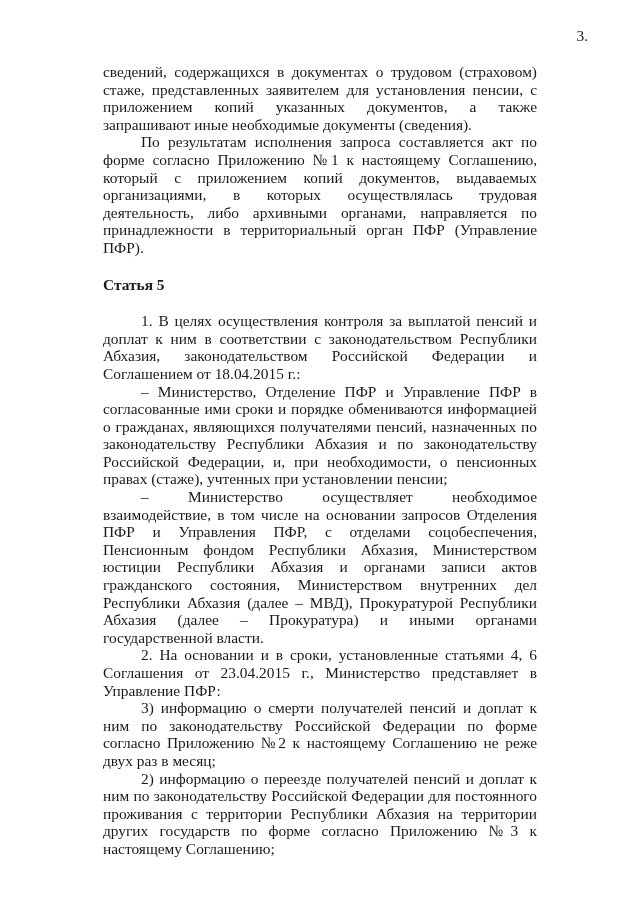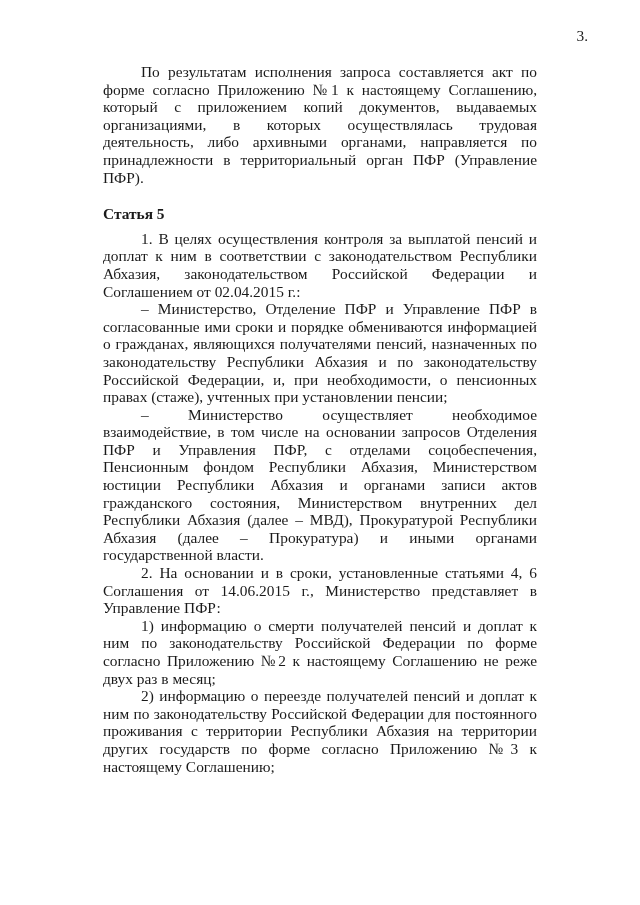--- a/index.html
+++ b/index.html
@@ -12,34 +12,35 @@
   }
   .page-number {
     position: absolute; right: 52px; top: 27px; font-size: 15.4px;
   }
   .body {
     position: absolute; left: 103px; top: 63px; width: 434px;
   }
   p { margin: 0; text-align: justify; text-align-last: left; hyphens: manual; }
   p.indent { text-indent: 38px; }
   .heading {
-    font-weight: bold; margin-top: 19px; margin-bottom: 7px; text-align: right;
+    font-weight: bold; margin-top: 19px; margin-bottom: 19px; text-align: right;
   }
 </style>
 </head>
 <body>
 
 <div class="page">
   <div class="page-number">3.</div>
 
   <div class="body">
+    <p>сведений, содержащихся в документах о трудовом (страховом) стаже, представленных заявителем для установления пенсии, с приложением копий указанных документов, а также запрашивают иные необходимые документы (сведения).</p>
     <p class="indent">По результатам исполнения запроса составляется акт по форме согласно Приложению №1 к настоящему Соглашению, который с прило­жением копий документов, выдаваемых организациями, в которых осуществлялась трудовая деятельность, либо архивными органами, направ­ляется по принадлежности в территориальный орган ПФР (Управление ПФР).</p>
 
     <p class="heading">Статья 5</p>
 
-    <p class="indent">1. В целях осуществления контроля за выплатой пенсий и доплат к ним в соответствии с законодательством Республики Абхазия, законо­дательством Российской Федерации и Соглашением от 02.04.2015 г.:</p>
+    <p class="indent">1. В целях осуществления контроля за выплатой пенсий и доплат к ним в соответствии с законодательством Республики Абхазия, законо­дательством Российской Федерации и Соглашением от 18.04.2015 г.:</p>
     <p class="indent">– Министерство, Отделение ПФР и Управление ПФР в согласован­ные ими сроки и порядке обмениваются информацией о гражданах, являющихся получателями пенсий, назначенных по законодательству Республики Абхазия и по законодательству Российской Федерации, и, при необходимости, о пенсионных правах (стаже), учтенных при установлении пенсии;</p>
     <p class="indent">– Министерство осуществляет необходимое взаимодействие, в том числе на основании запросов Отделения ПФР и Управления ПФР, с отделами соцобеспечения, Пенсионным фондом Республики Абхазия, Министерством юстиции Республики Абхазия и органами записи актов гражданского состояния, Министерством внутренних дел Республики Абхазия (далее – МВД), Прокуратурой Республики Абхазия (далее – Прокуратура) и иными органами государственной власти.</p>
-    <p class="indent">2. На основании и в сроки, установленные статьями 4, 6 Соглашения от 14.06.2015 г., Министерство представляет в Управление ПФР:</p>
-    <p class="indent">1) информацию о смерти получателей пенсий и доплат к ним по законодательству Российской Федерации по форме согласно Приложению №2 к настоящему Соглашению не реже двух раз в месяц;</p>
+    <p class="indent">2. На основании и в сроки, установленные статьями 4, 6 Соглашения от 23.04.2015 г., Министерство представляет в Управление ПФР:</p>
+    <p class="indent">3) информацию о смерти получателей пенсий и доплат к ним по законодательству Российской Федерации по форме согласно Приложению №2 к настоящему Соглашению не реже двух раз в месяц;</p>
     <p class="indent">2) информацию о переезде получателей пенсий и доплат к ним по законодательству Российской Федерации для постоянного проживания с территории Республики Абхазия на территории других государств по форме согласно Приложению №3 к настоящему Соглашению;</p>
   </div>
 </div>
 
 </body></html>

